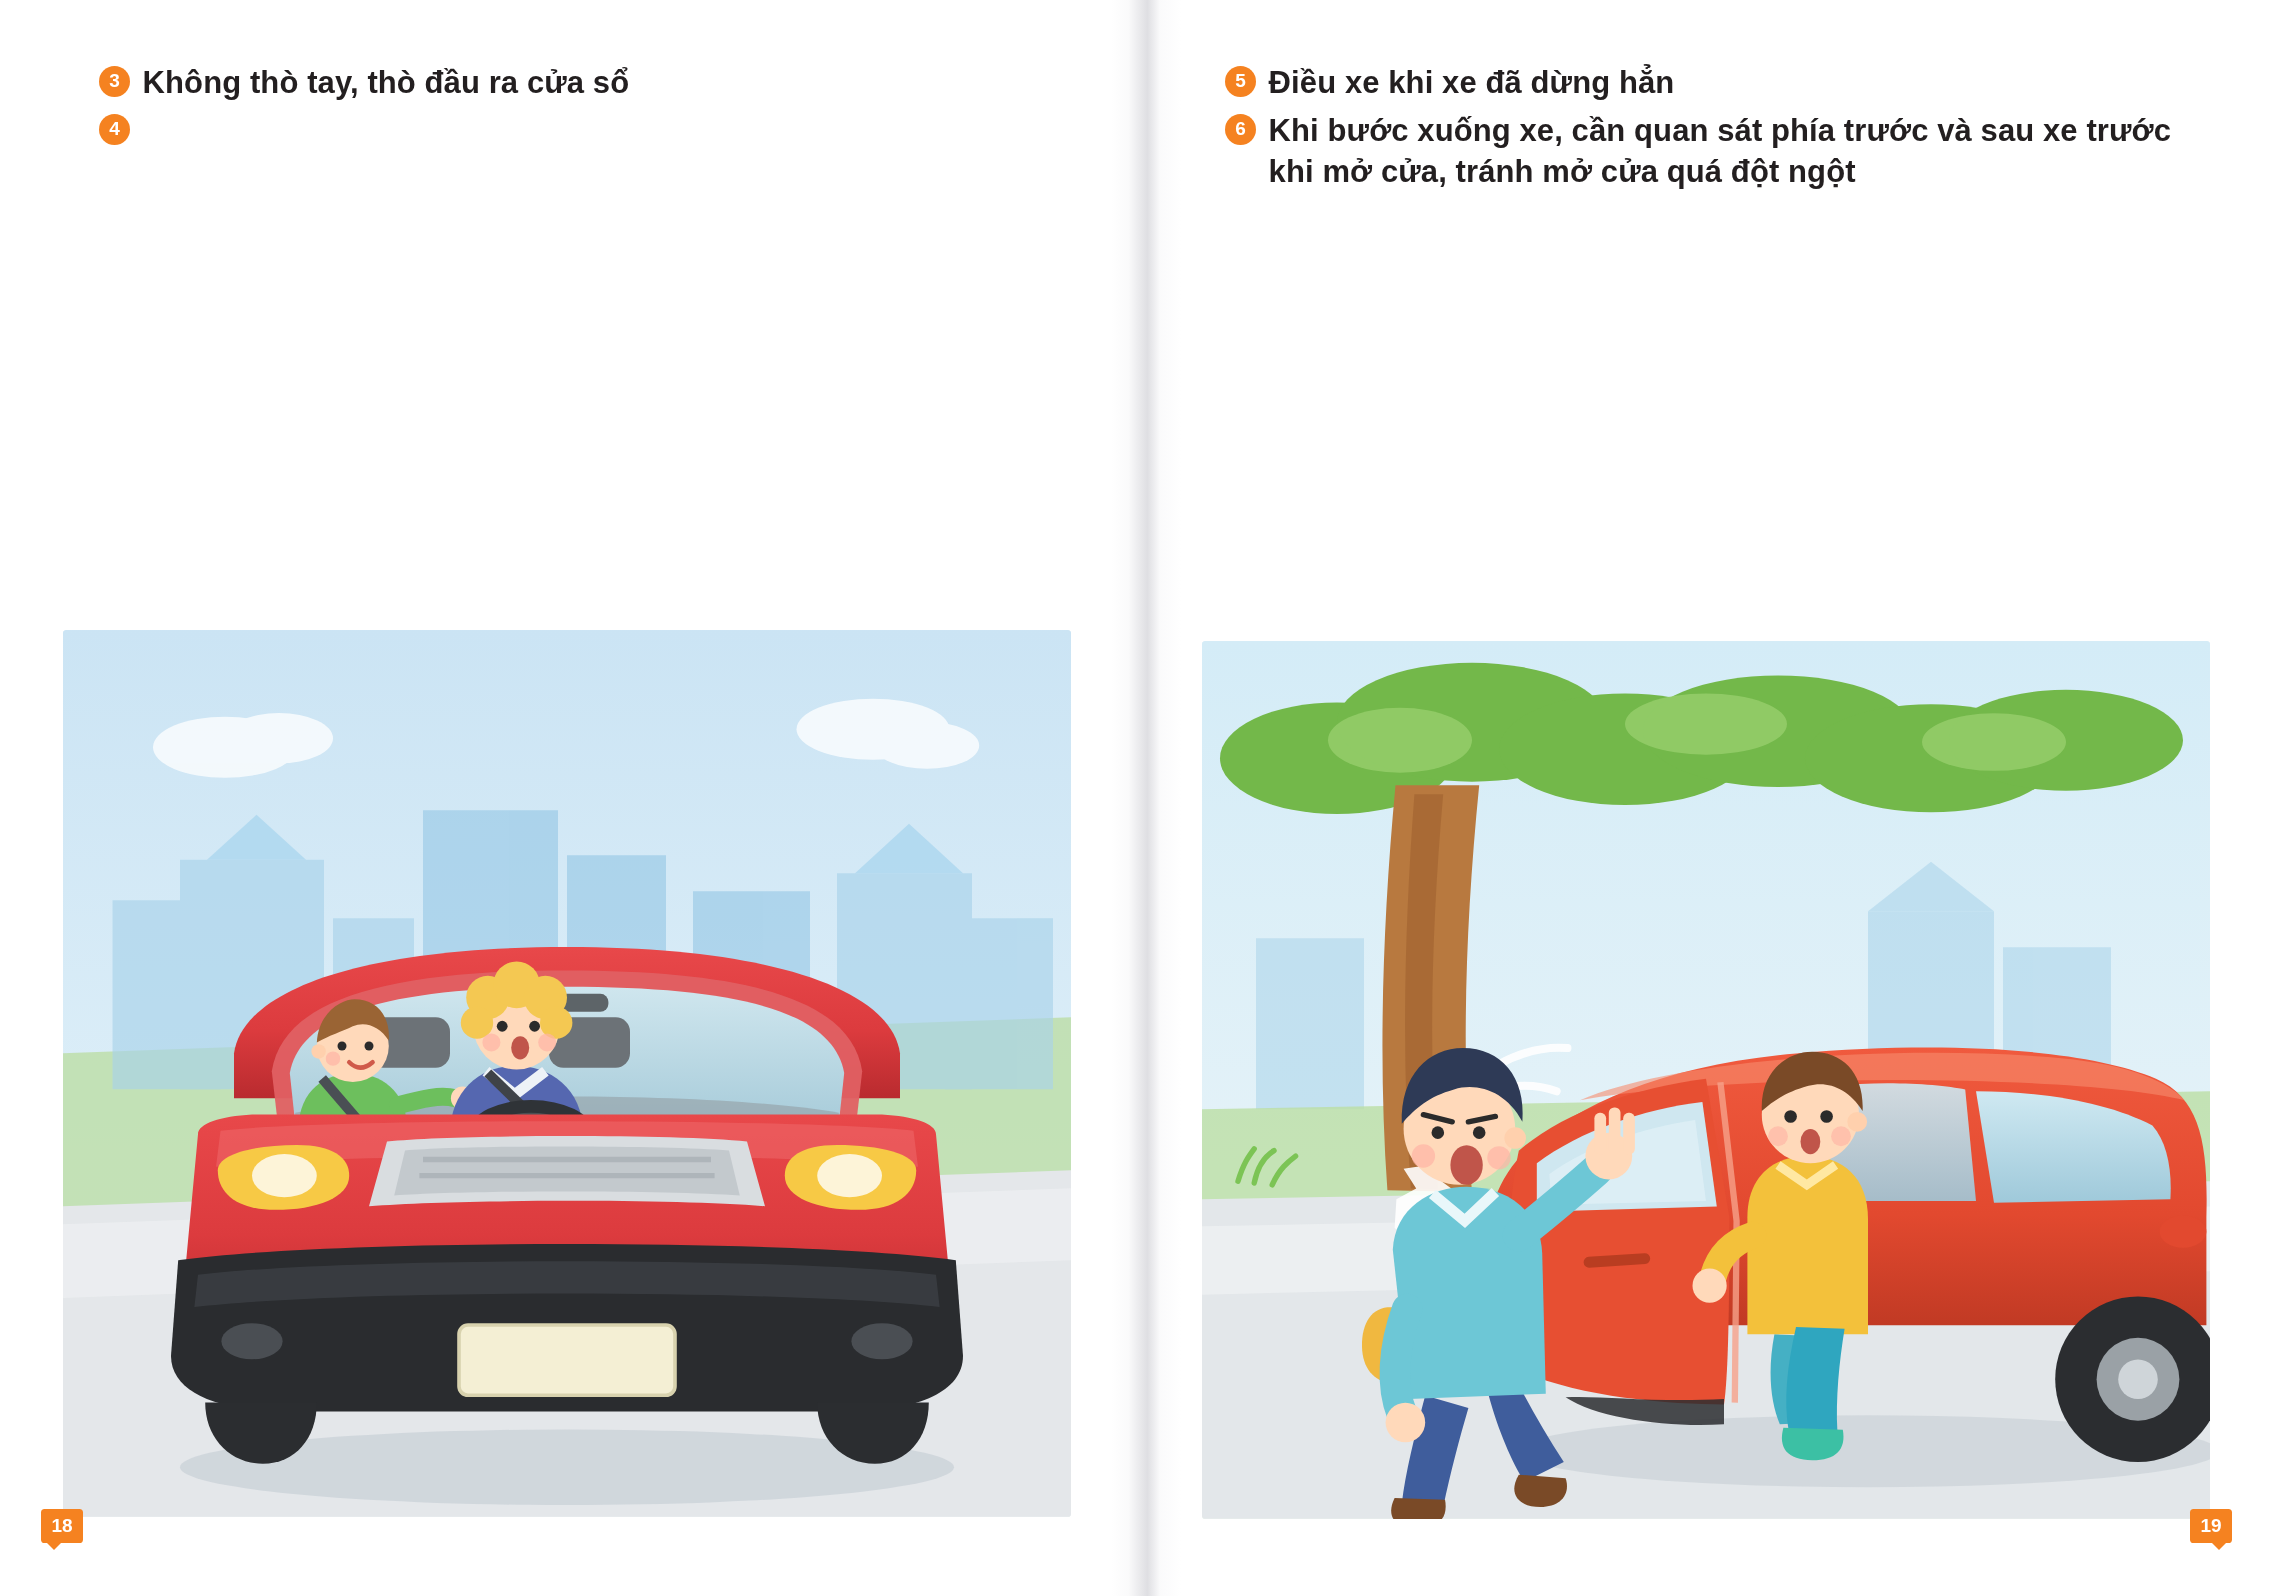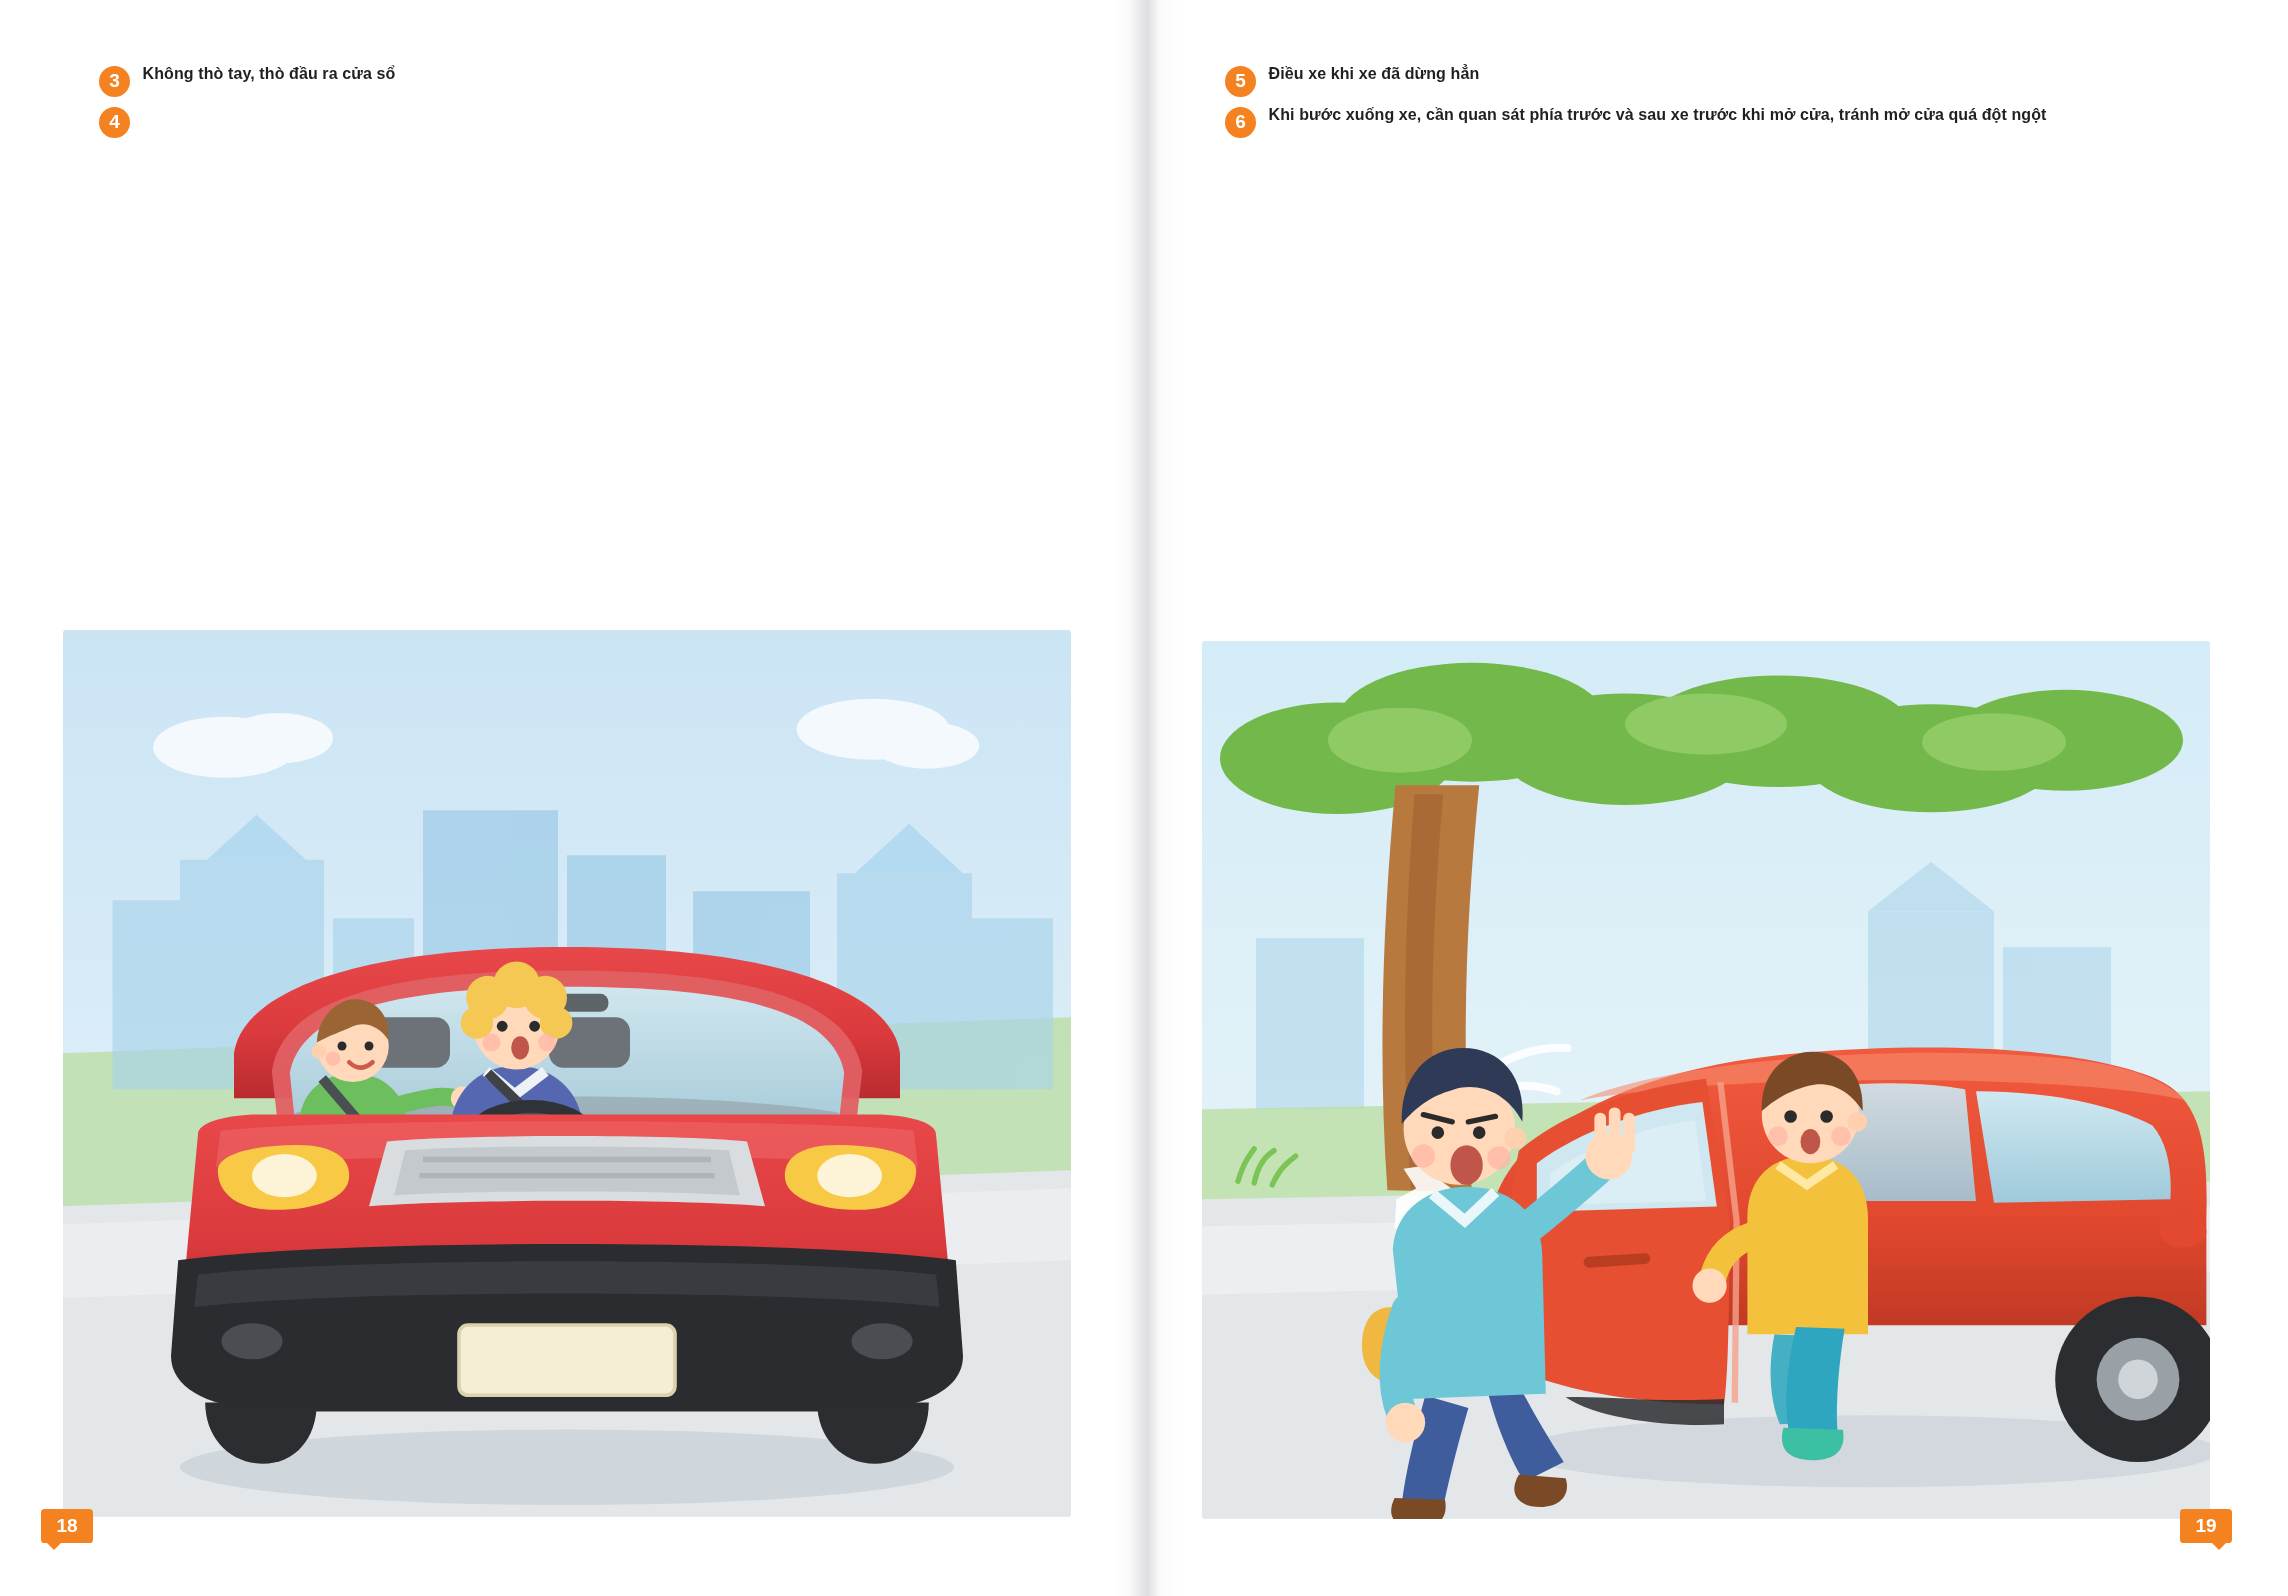--- a/index.html
+++ b/index.html
@@ -66,21 +66,21 @@
     background: #f58220;
     color: #ffffff;
     font-size: 19px;
     font-weight: bold;
     display: flex;
     align-items: center;
     justify-content: center;
     margin-top: 2.7px;
   }
   .rule-title {
-    font-size: 16px;
+    font-size: 31px;
     font-weight: bold;
     color: #231f20;
     line-height: 1.32;
     letter-spacing: 0.1px;
   }
   .rule-body {
     font-size: 24px;
     line-height: 1.56;
     color: #231f20;
     text-indent: 41px;
@@ -106,21 +106,21 @@
     left: 58px;
     top: 641px;
     width: 1008px;
     height: 878px;
     background: linear-gradient(to bottom, #d9ecf7 0%, #e3f1f8 50%, #eef5e7 70%, #f2f7ea 100%);
   }
 
   .page-num {
     position: absolute;
     bottom: 54px;
-    width: 52px;
+    width: 42px;
     height: 34px;
     background: #f58220;
     color: #ffffff;
     font-size: 19px;
     font-weight: bold;
     display: flex;
     align-items: center;
     justify-content: center;
     border-radius: 3.6px;
   }

